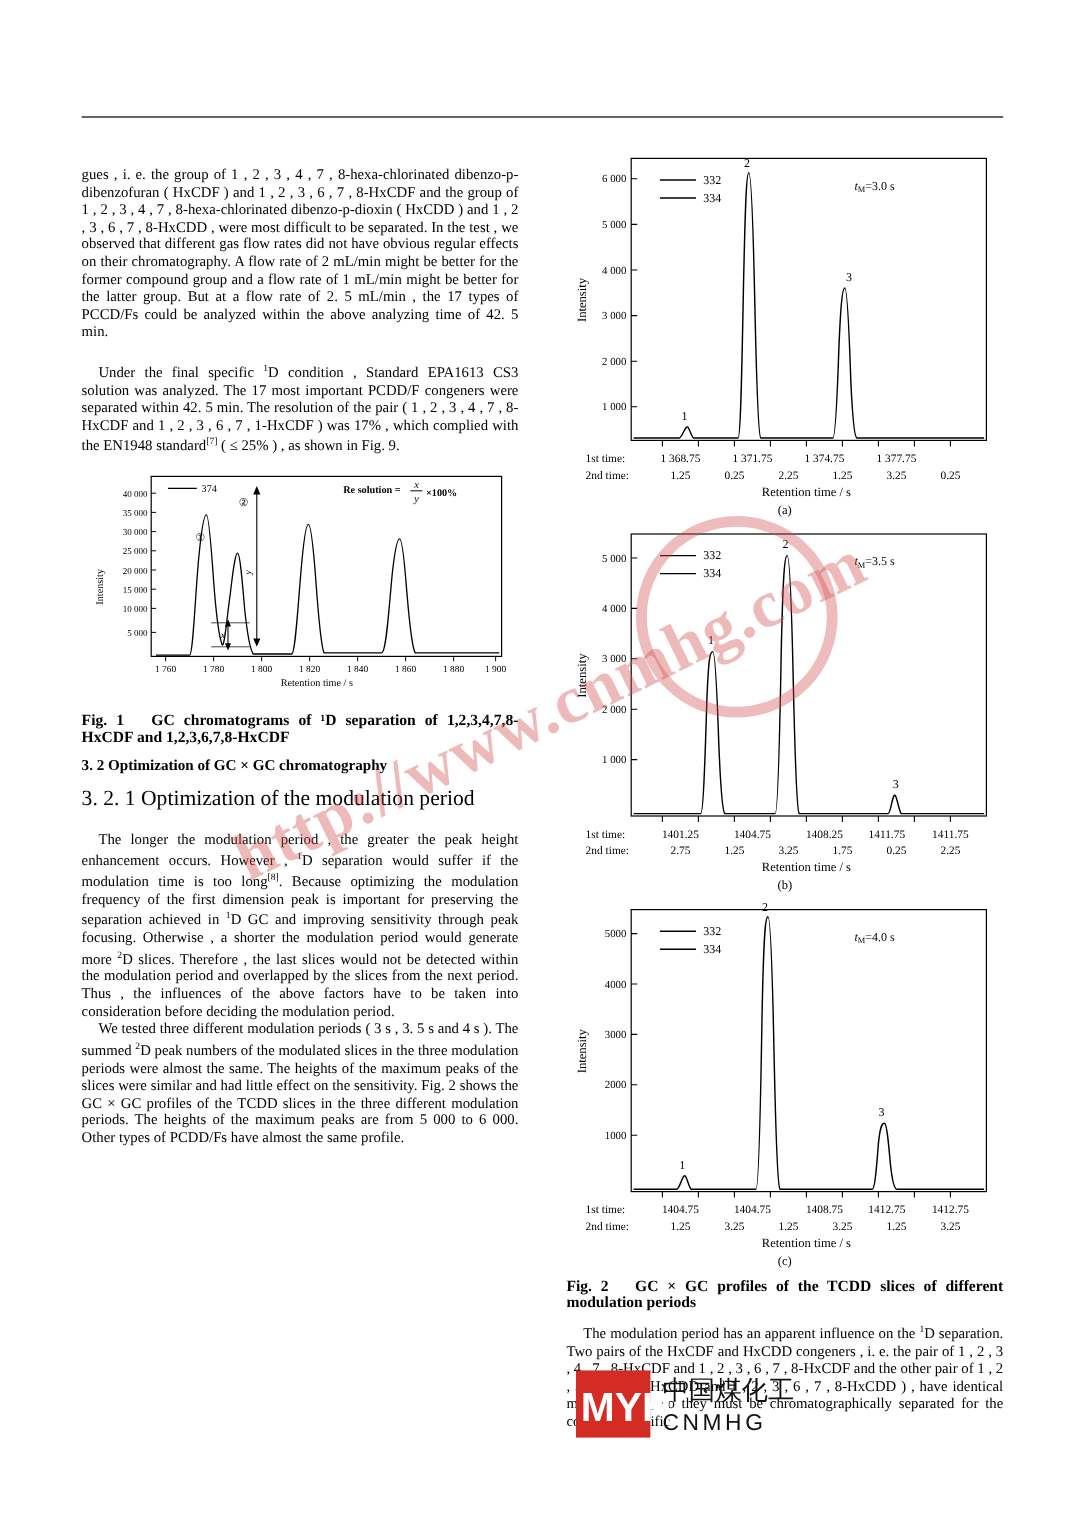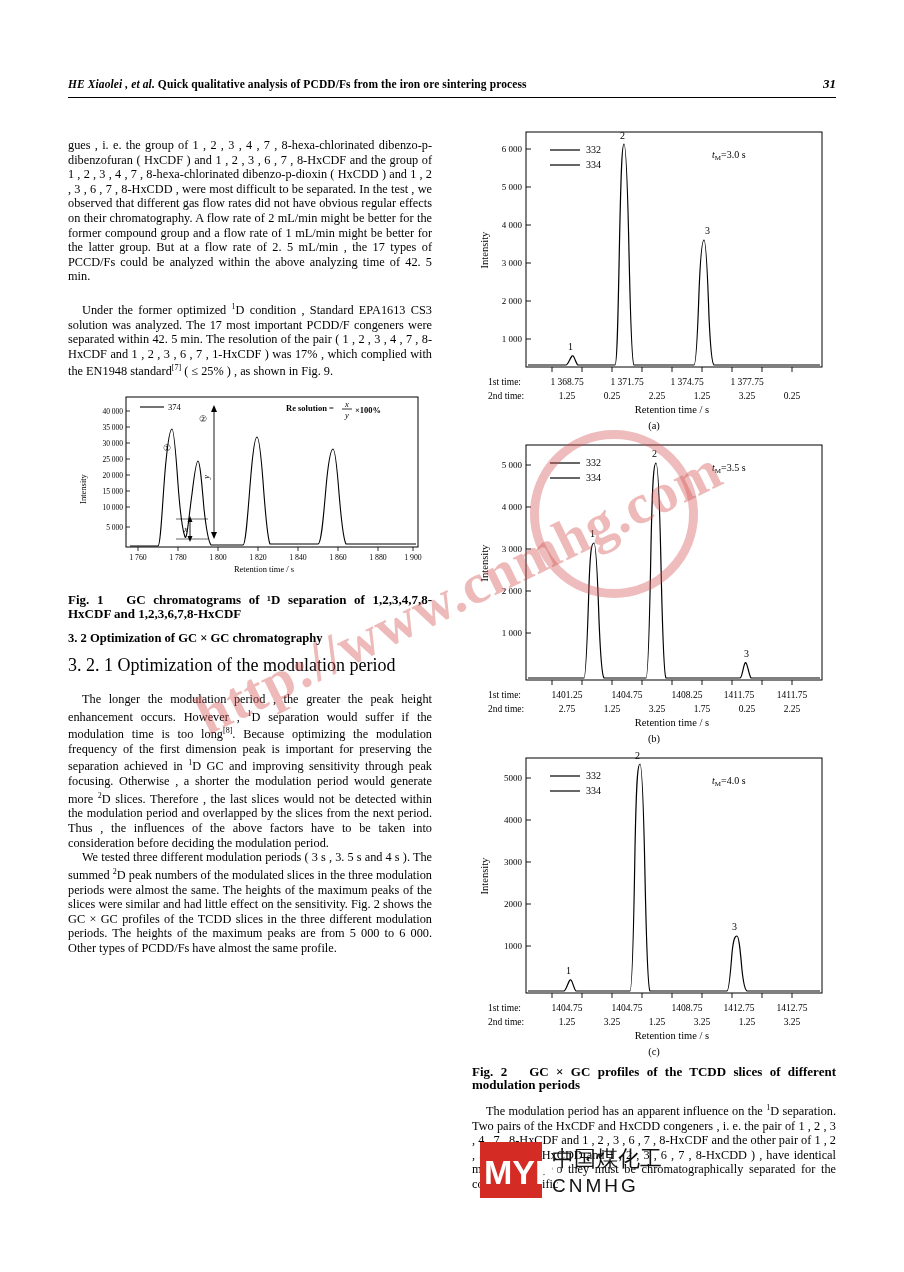--- a/index.html
+++ b/index.html
@@ -64,35 +64,28 @@
   }
   .wm-logo{
     position:absolute;left:480px;top:1140px;width:250px;height:60px;
   }
 </style>
 </head>
 <body>
 
 <div class="page">
 
-  <div class="hdr">
-    <div class="hdr-line">
-      <span>HE Xiaolei , et al.</span>
-      <span class="reg">Quick qualitative analysis of PCDD/Fs from the iron ore sintering process</span>
-    </div>
-    <div class="hdr-pg">31</div>
-  </div>
   <div class="hdr-rule"></div>
 
   <div class="col colL">
 
     <p class="just">gues , i. e. the group of 1 , 2 , 3 , 4 , 7 , 8-hexa-chlorinated dibenzo-p-dibenzofuran ( HxCDF ) and 1 , 2 , 3 , 6 , 7 , 8-HxCDF and the group of 1 , 2 , 3 , 4 , 7 , 8-hexa-chlorinated dibenzo-p-dioxin ( HxCDD ) and 1 , 2 , 3 , 6 , 7 , 8-HxCDD , were most difficult to be separated. In the test , we observed that different gas flow rates did not have obvious regular effects on their chromatography. A flow rate of 2 mL/min might be better for the former compound group and a flow rate of 1 mL/min might be better for the latter group. But at a flow rate of 2. 5 mL/min , the 17 types of PCCD/Fs could be analyzed within the above analyzing time of 42. 5 min.</p>
 
     <p class="just ind">
-      <span>Under the former optimized </span><sup>1</sup><span>D condition , Standard EPA1613 CS3 solution was analyzed. The 17 most important PCDD/F congeners were separated within 42. 5 min. The resolution of the pair ( 1 , 2 , 3 , 4 , 7 , 8-HxCDF and 1 , 2 , 3 , 6 , 7 , 1-HxCDF ) was 17% , which complied with the EN1948 standard</span><sup>[7]</sup><span> ( ≤ 25% ) , as shown in Fig. 9.</span>
+      <span>Under the final specific </span><sup>1</sup><span>D condition , Standard EPA1613 CS3 solution was analyzed. The 17 most important PCDD/F congeners were separated within 42. 5 min. The resolution of the pair ( 1 , 2 , 3 , 4 , 7 , 8-HxCDF and 1 , 2 , 3 , 6 , 7 , 1-HxCDF ) was 17% , which complied with the EN1948 standard</span><sup>[7]</sup><span> ( ≤ 25% ) , as shown in Fig. 9.</span>
     </p>
 
     <div class="fig1wrap">
       <svg width="364" height="196" viewBox="0 0 364 196">
 
         <rect x="58" y="8" width="292" height="150" fill="none" stroke="#000" stroke-width="1"></rect>
 
         <g font-family="Liberation Serif, serif" font-size="7.5" text-anchor="end">
           <text x="55" y="25">40 000</text>
           <text x="55" y="41">35 000</text>

